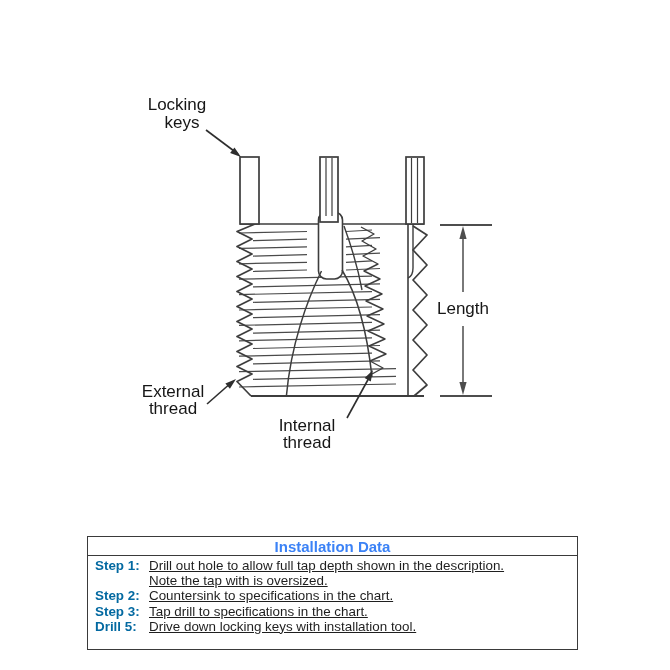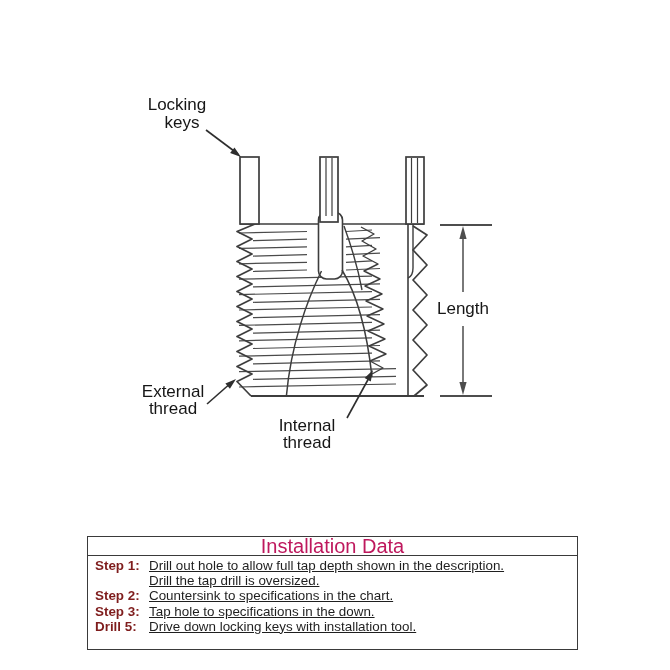--- a/index.html
+++ b/index.html
@@ -8,26 +8,26 @@
     font-family:"Liberation Sans",sans-serif;color:#1f1f1f;
   }
   svg{position:absolute;left:0;top:0;}
   svg text{font-family:"Liberation Sans",sans-serif;font-size:17px;fill:#161616;}
   
   .inst-table{
     position:absolute;left:87px;top:536px;width:491px;height:114px;
     border:1.8px solid #3a3a3a;box-sizing:border-box;background:#fff;
   }
   .inst-title{
-    text-align:center;font-weight:normal;font-size:20px;line-height:17px;
-    padding-top:1px;border-bottom:1.5px solid #3a3a3a;color:#be185d;
+    text-align:center;font-weight:bold;font-size:15px;line-height:17px;
+    padding-top:1px;border-bottom:1.5px solid #3a3a3a;color:#3b82f6;
   }
   .inst-steps{padding:2px 2px 0 0;}
   .step-row{display:grid;grid-template-columns:61px 1fr;}
-  .step-label{font-weight:bold;padding-left:7px;font-size:13.4px;line-height:15.2px;white-space:nowrap;color:#7f1d1d;}
+  .step-label{font-weight:bold;padding-left:7px;font-size:13.4px;line-height:15.2px;white-space:nowrap;color:#0369a1;}
   .step-text{font-size:13.4px;line-height:15.2px;text-decoration:underline;}
   .step-text div{white-space:nowrap;}
 </style>
 </head>
 <body>
 
 <div class="canvas">
 
   <svg width="670" height="535" viewBox="0 0 670 535">
 
@@ -131,33 +131,33 @@
     </g>
   </svg>
 
   <div class="inst-table">
     <div class="inst-title">Installation Data</div>
     <div class="inst-steps">
       <div class="step-row">
         <span class="step-label">Step 1:</span>
         <span class="step-text">
           <div>Drill out hole to allow full tap depth shown in the description.</div>
-          <div>Drill the tap drill is oversized.</div>
+          <div>Note the tap with is oversized.</div>
         </span>
       </div>
       <div class="step-row">
         <span class="step-label">Step 2:</span>
         <span class="step-text">
           <div>Countersink to specifications in the chart.</div>
         </span>
       </div>
       <div class="step-row">
         <span class="step-label">Step 3:</span>
         <span class="step-text">
-          <div>Tap hole to specifications in the down.</div>
+          <div>Tap drill to specifications in the chart.</div>
         </span>
       </div>
       <div class="step-row">
         <span class="step-label">Drill 5:</span>
         <span class="step-text">
           <div>Drive down locking keys with installation tool.</div>
         </span>
       </div>
     </div>
   </div>

